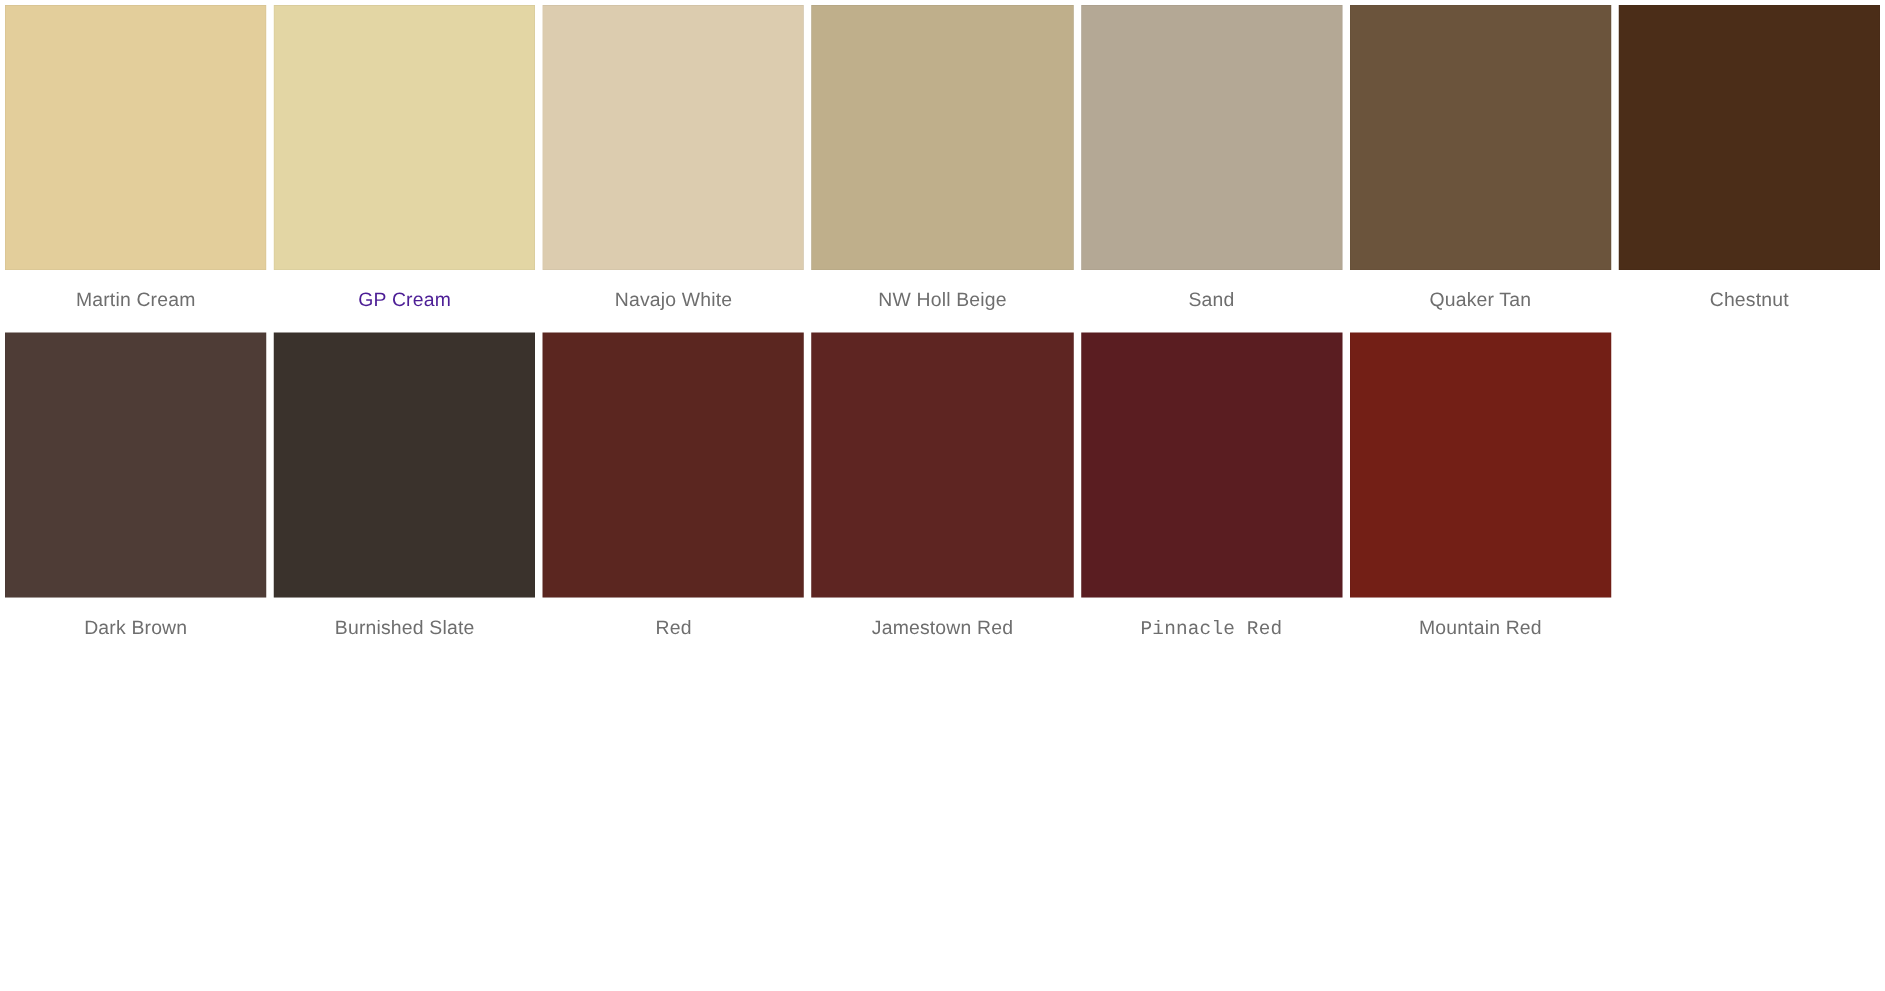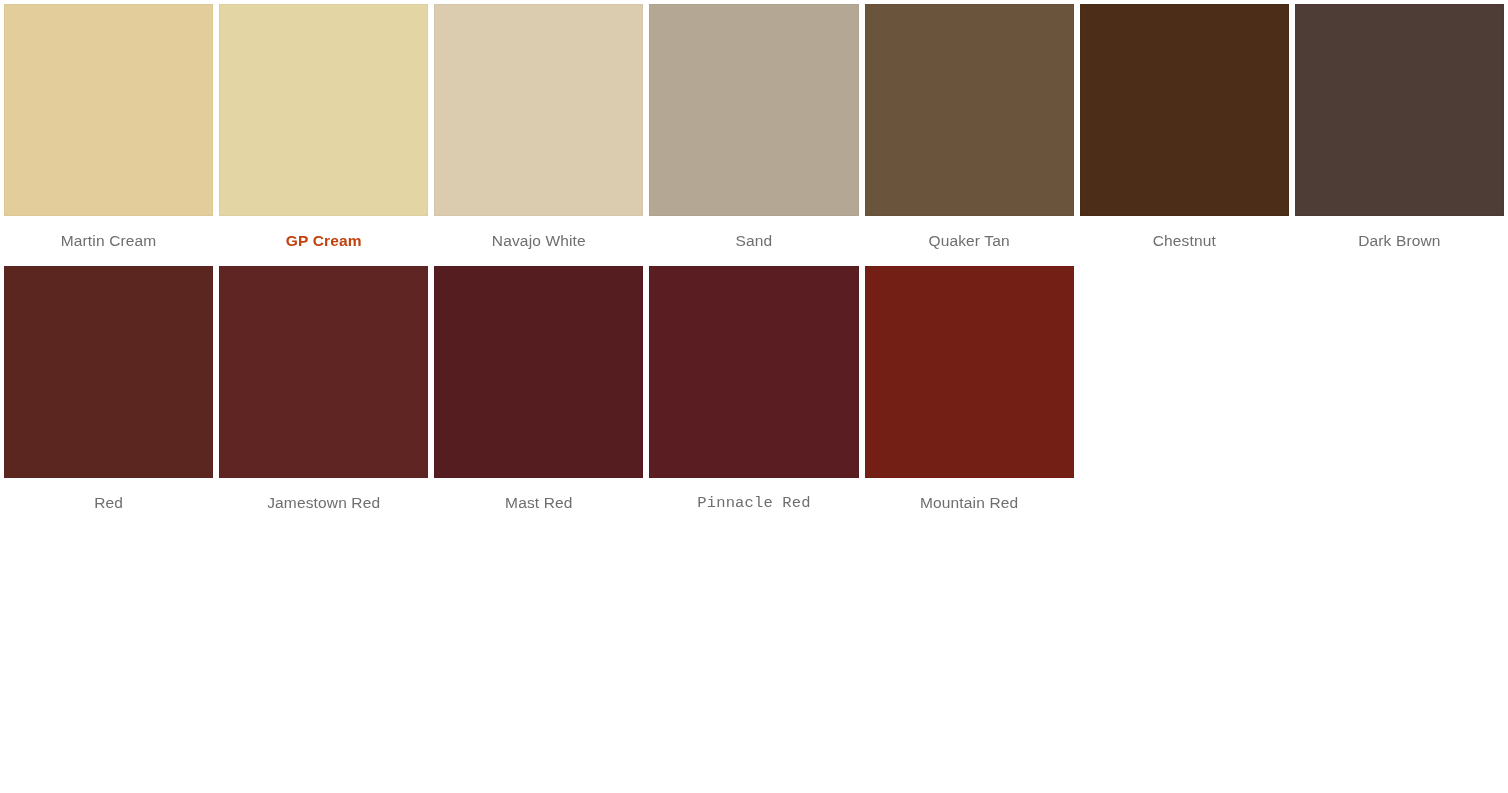--- a/index.html
+++ b/index.html
@@ -60,53 +60,57 @@
 </head>
 <body style="background: rgb(255, 255, 255);">
 
 <div id="palette-grid">
     <div class="swatch-cell">
       <div class="swatch-chip" style="background-color: rgb(227, 206, 155);"></div>
       <div class="swatch-label" style="color: rgb(110, 110, 110);">Martin Cream</div>
     </div>
     <div class="swatch-cell">
       <div class="swatch-chip" style="background-color: rgb(227, 214, 164);"></div>
-      <div class="swatch-label" style="color: #c2410c; font-weight: bold;">GP Cream</div>
+      <div class="swatch-label" style="color: #4c1d95;">GP Cream</div>
     </div>
     <div class="swatch-cell">
       <div class="swatch-chip" style="background-color: rgb(220, 204, 175);"></div>
       <div class="swatch-label" style="color: rgb(110, 110, 110);">Navajo White</div>
+    </div>
+    <div class="swatch-cell">
+      <div class="swatch-chip" style="background-color: rgb(191, 175, 139);"></div>
+      <div class="swatch-label" style="color: rgb(110, 110, 110);">NW Holl Beige</div>
     </div>
     <div class="swatch-cell">
       <div class="swatch-chip" style="background-color: rgb(180, 168, 149);"></div>
       <div class="swatch-label" style="color: rgb(110, 110, 110);">Sand</div>
     </div>
     <div class="swatch-cell">
       <div class="swatch-chip" style="background-color: rgb(107, 84, 60);"></div>
       <div class="swatch-label" style="color: rgb(110, 110, 110);">Quaker Tan</div>
     </div>
     <div class="swatch-cell">
       <div class="swatch-chip" style="background-color: rgb(75, 45, 24);"></div>
       <div class="swatch-label" style="color: rgb(110, 110, 110);">Chestnut</div>
     </div>
     <div class="swatch-cell">
       <div class="swatch-chip" style="background-color: rgb(78, 60, 54);"></div>
       <div class="swatch-label" style="color: rgb(110, 110, 110);">Dark Brown</div>
     </div>
     <div class="swatch-cell">
+      <div class="swatch-chip" style="background-color: rgb(58, 50, 44);"></div>
+      <div class="swatch-label" style="color: rgb(110, 110, 110);">Burnished Slate</div>
+    </div>
+    <div class="swatch-cell">
       <div class="swatch-chip" style="background-color: rgb(91, 38, 32);"></div>
       <div class="swatch-label" style="color: rgb(110, 110, 110);">Red</div>
     </div>
     <div class="swatch-cell">
       <div class="swatch-chip" style="background-color: rgb(94, 37, 34);"></div>
       <div class="swatch-label" style="color: rgb(110, 110, 110);">Jamestown Red</div>
-    </div>
-    <div class="swatch-cell">
-      <div class="swatch-chip" style="background-color: rgb(85, 29, 32);"></div>
-      <div class="swatch-label" style="color: rgb(110, 110, 110);">Mast Red</div>
     </div>
     <div class="swatch-cell">
       <div class="swatch-chip" style="background-color: rgb(90, 29, 33);"></div>
       <div class="swatch-label" style="color: rgb(110, 110, 110); font-family: Liberation Mono, monospace;">Pinnacle Red</div>
     </div>
     <div class="swatch-cell">
       <div class="swatch-chip" style="background-color: rgb(115, 31, 22);"></div>
       <div class="swatch-label" style="color: rgb(110, 110, 110);">Mountain Red</div>
     </div>
   </div>

